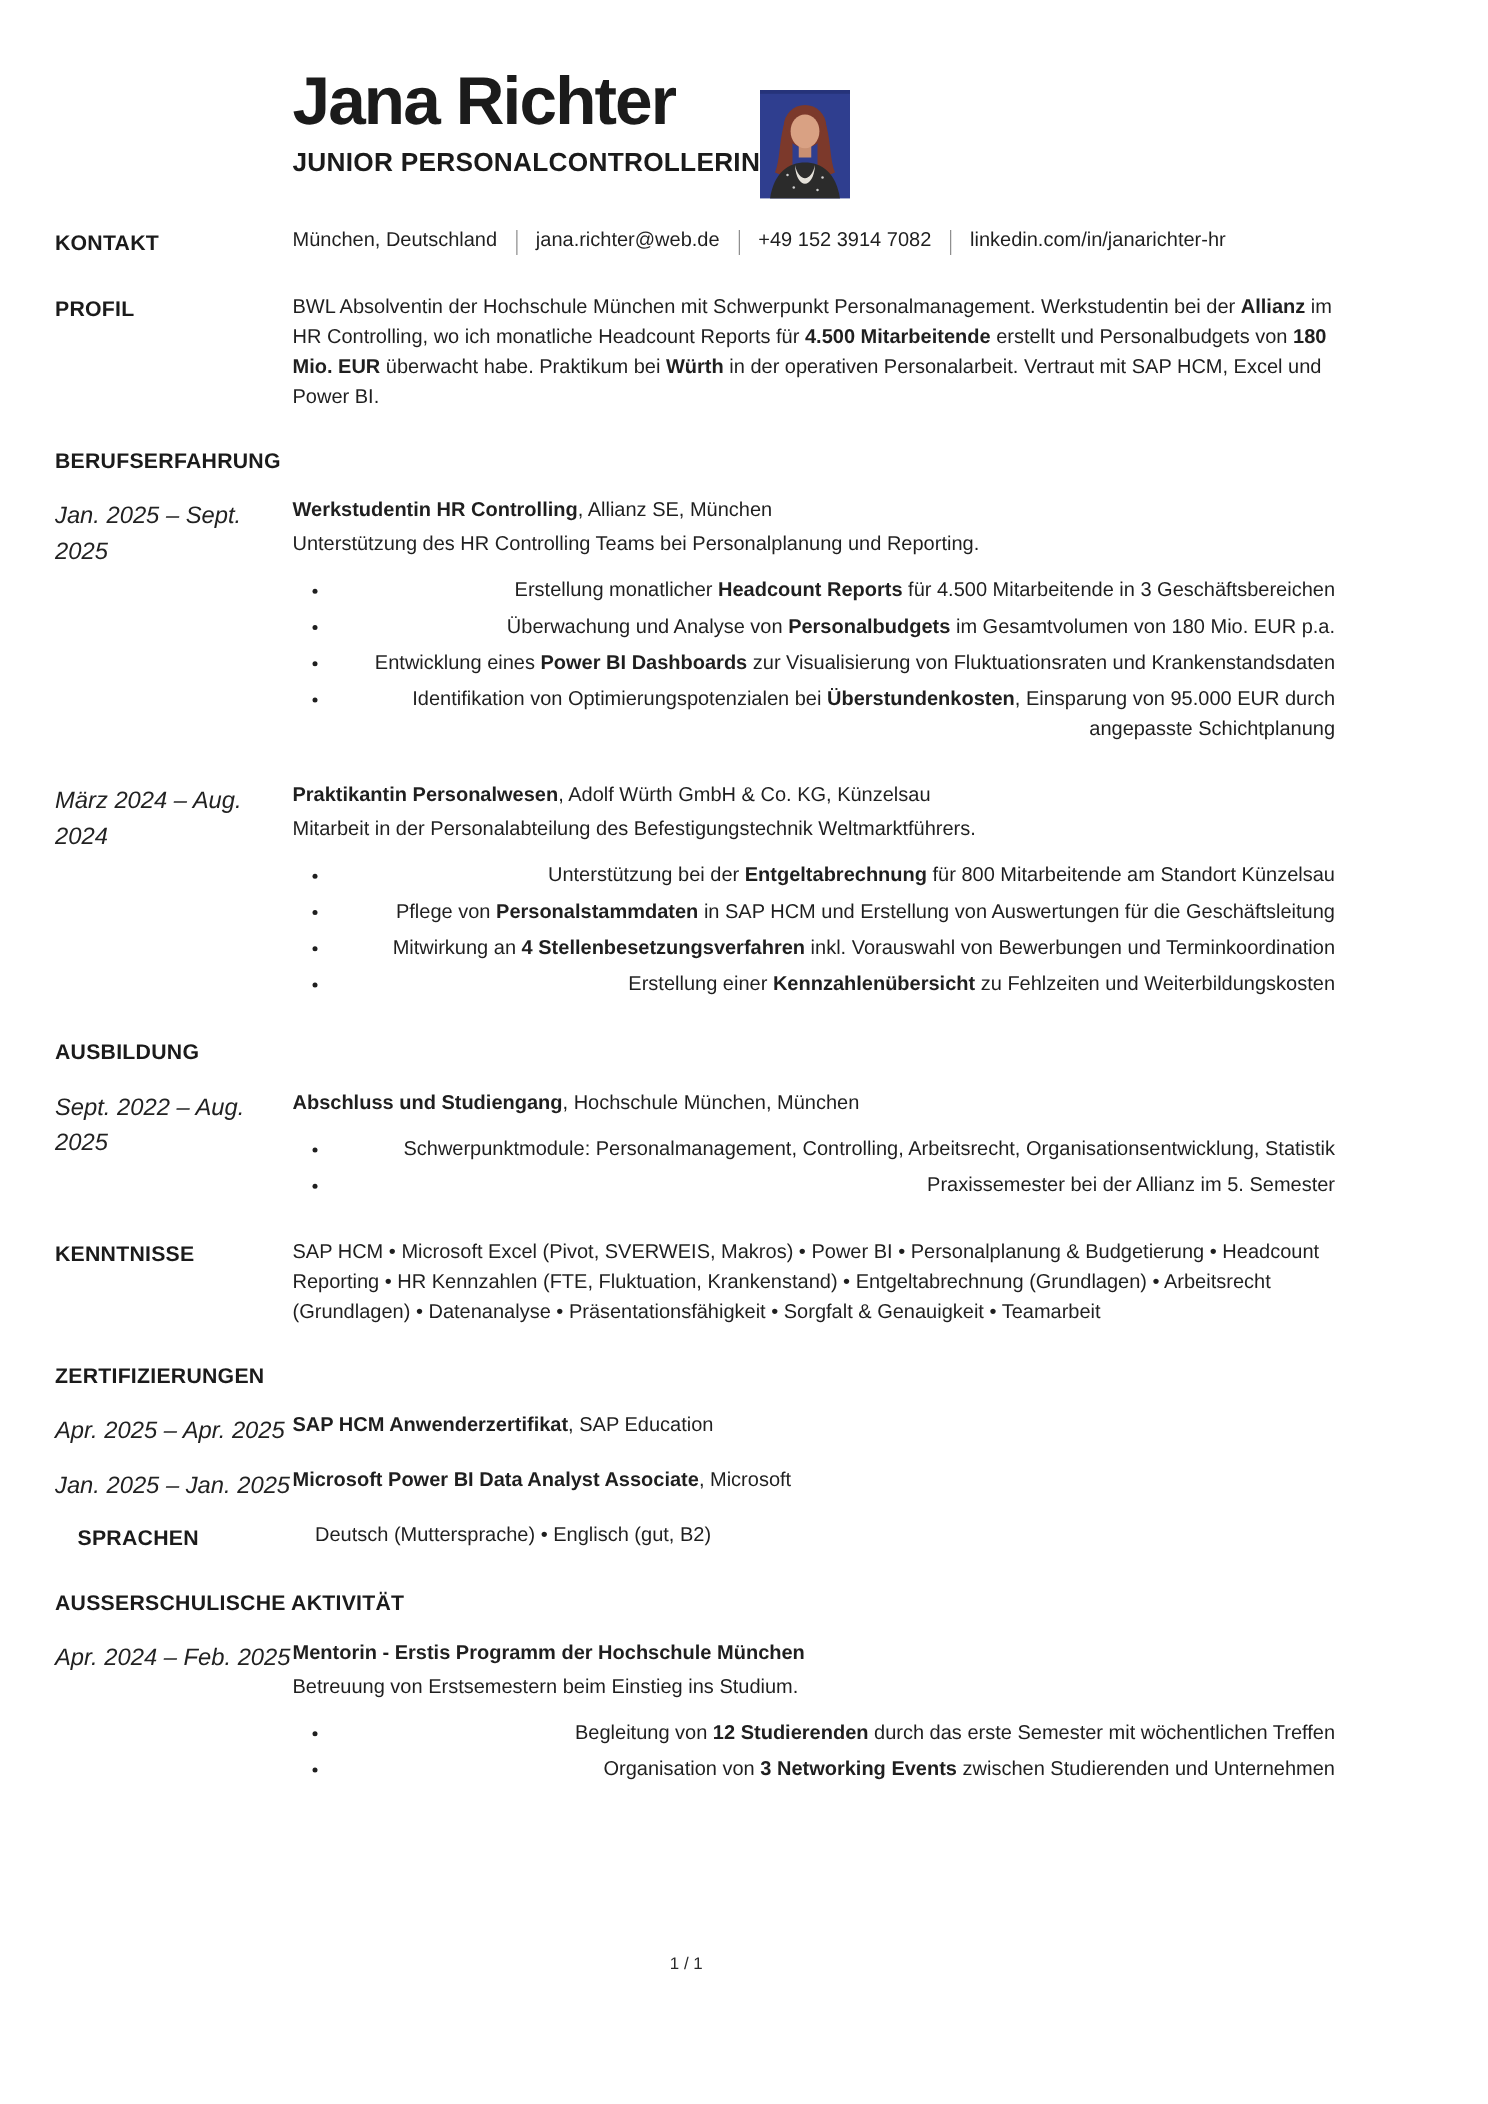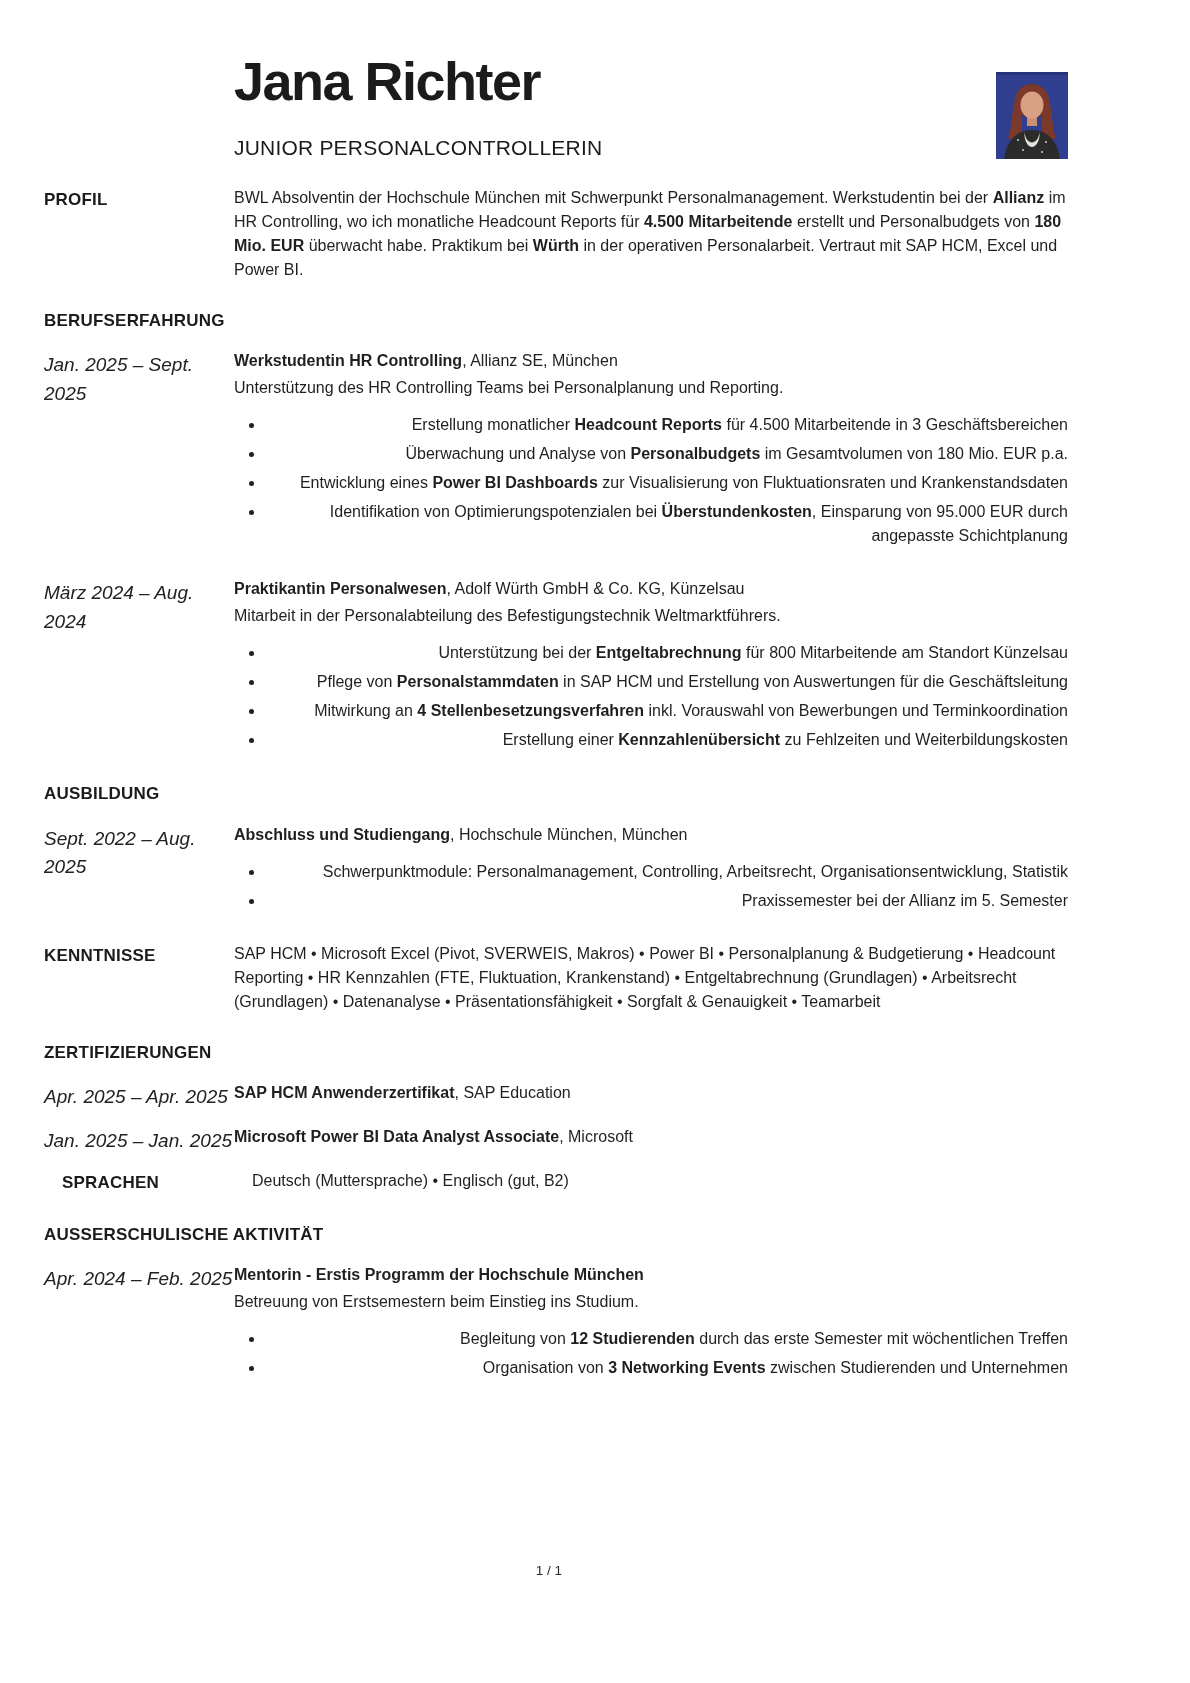--- a/index.html
+++ b/index.html
@@ -10,23 +10,23 @@
     height: 1683px;
     background: #ffffff;
     font-family: "Liberation Sans", sans-serif;
     color: #1f1f1f;
     font-size: 16px;
     line-height: 1.5;
     padding: 52px 122px 0 44px;
     overflow: hidden;
   }
   
-  .header { display: flex; justify-content: space-between; align-items: flex-start; margin-left: 190px; margin-bottom: 22px; }
+  .header { display: flex; justify-content: flex-start; align-items: flex-start; margin-left: 190px; margin-bottom: 22px; }
   .name { margin: 0; font-size: 54px; font-weight: bold; letter-spacing: -1.5px; line-height: 1.08; color: #1b1b1b; }
-  .role { font-size: 21px; font-weight: normal; letter-spacing: 0.2px; margin-top: 22px; color: #1b1b1b; }
+  .role { font-size: 21px; font-weight: bold; letter-spacing: 0.2px; margin-top: 5px; color: #1b1b1b; }
   .photo { width: 72px; height: 87px; flex: none; margin-top: 20px; overflow: hidden; }
   
   .section { display: grid; grid-template-columns: 190px 1fr; margin-bottom: 26px; }
   .section-label { font-weight: bold; font-size: 17px; letter-spacing: 0.2px; padding-top: 1px; color: #1b1b1b; }
   .section-content { min-width: 0; }
   .section-heading { margin: 6px 0 16px 0; font-size: 17px; font-weight: bold; letter-spacing: 0.2px; color: #1b1b1b; }
   
   .entry { display: grid; grid-template-columns: 190px 1fr; margin-bottom: 24px; }
   .entry-date { font-style: italic; font-size: 19px; padding-top: 2px; color: #222; }
   .entry-body { min-width: 0; }
@@ -70,20 +70,39 @@
         <path d="M8 87 C11 66 23 58 36 58 C49 58 61 66 64 87 Z" fill="#2b2b2b"></path>
         <path d="M28 60 C31 74 41 74 44 60 C43 80 29 80 28 60 Z" fill="#e4e1da"></path>
         <circle cx="22" cy="68" r="1" fill="#cfcfcf"></circle>
         <circle cx="50" cy="70" r="1" fill="#cfcfcf"></circle>
         <circle cx="27" cy="78" r="1" fill="#cfcfcf"></circle>
         <circle cx="46" cy="80" r="1" fill="#cfcfcf"></circle>
       </svg>
     </div>
   </header>
 
+  <section class="section">
+    <div class="section-label">KONTAKT</div>
+    <div class="section-content">
+      <ul class="contact-list">
+          <li>
+            <span>München, Deutschland</span>
+          </li>
+          <li>
+            <span>jana.richter@web.de</span>
+          </li>
+          <li>
+            <span>+49 152 3914 7082</span>
+          </li>
+          <li>
+            <span>linkedin.com/in/janarichter-hr</span>
+          </li>
+        </ul>
+    </div>
+  </section>
 
   <section class="section">
     <div class="section-label">PROFIL</div>
     <div class="section-content"><span>BWL Absolventin der Hochschule München mit Schwerpunkt Personalmanagement. Werkstudentin bei der </span><strong>Allianz</strong><span> im HR Controlling, wo ich monatliche Headcount Reports für </span><strong>4.500 Mitarbeitende</strong><span> erstellt und Personalbudgets von </span><strong>180 Mio. EUR</strong><span> überwacht habe. Praktikum bei </span><strong>Würth</strong><span> in der operativen Personalarbeit. Vertraut mit SAP HCM, Excel und Power BI.</span></div>
   </section>
 
   <h2 class="section-heading">BERUFSERFAHRUNG</h2>
 
   <div class="entry">
     <div class="entry-date">Jan. 2025 – Sept. 2025</div>

